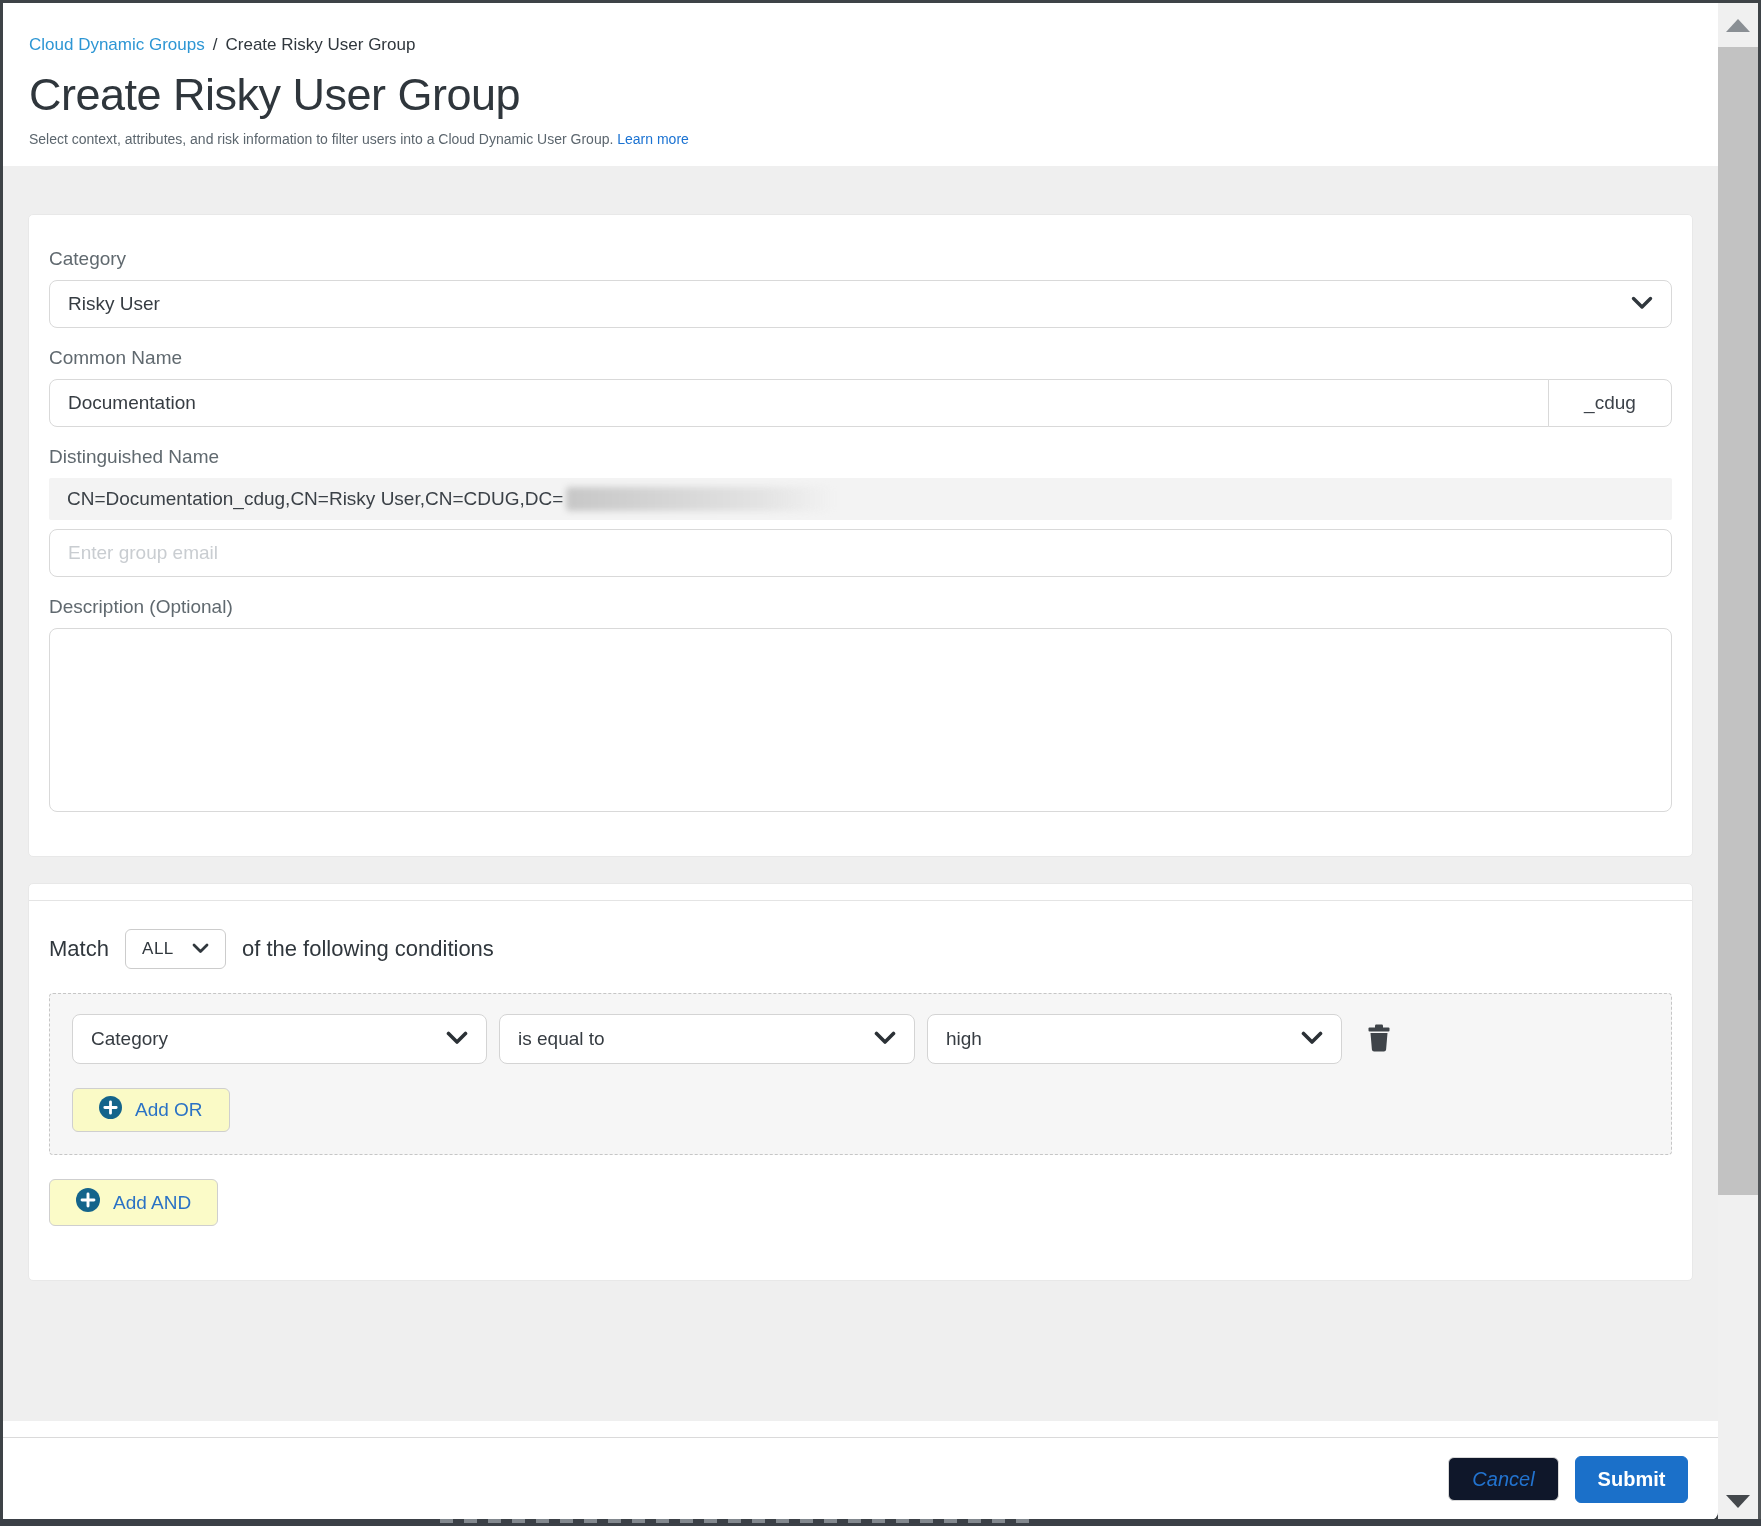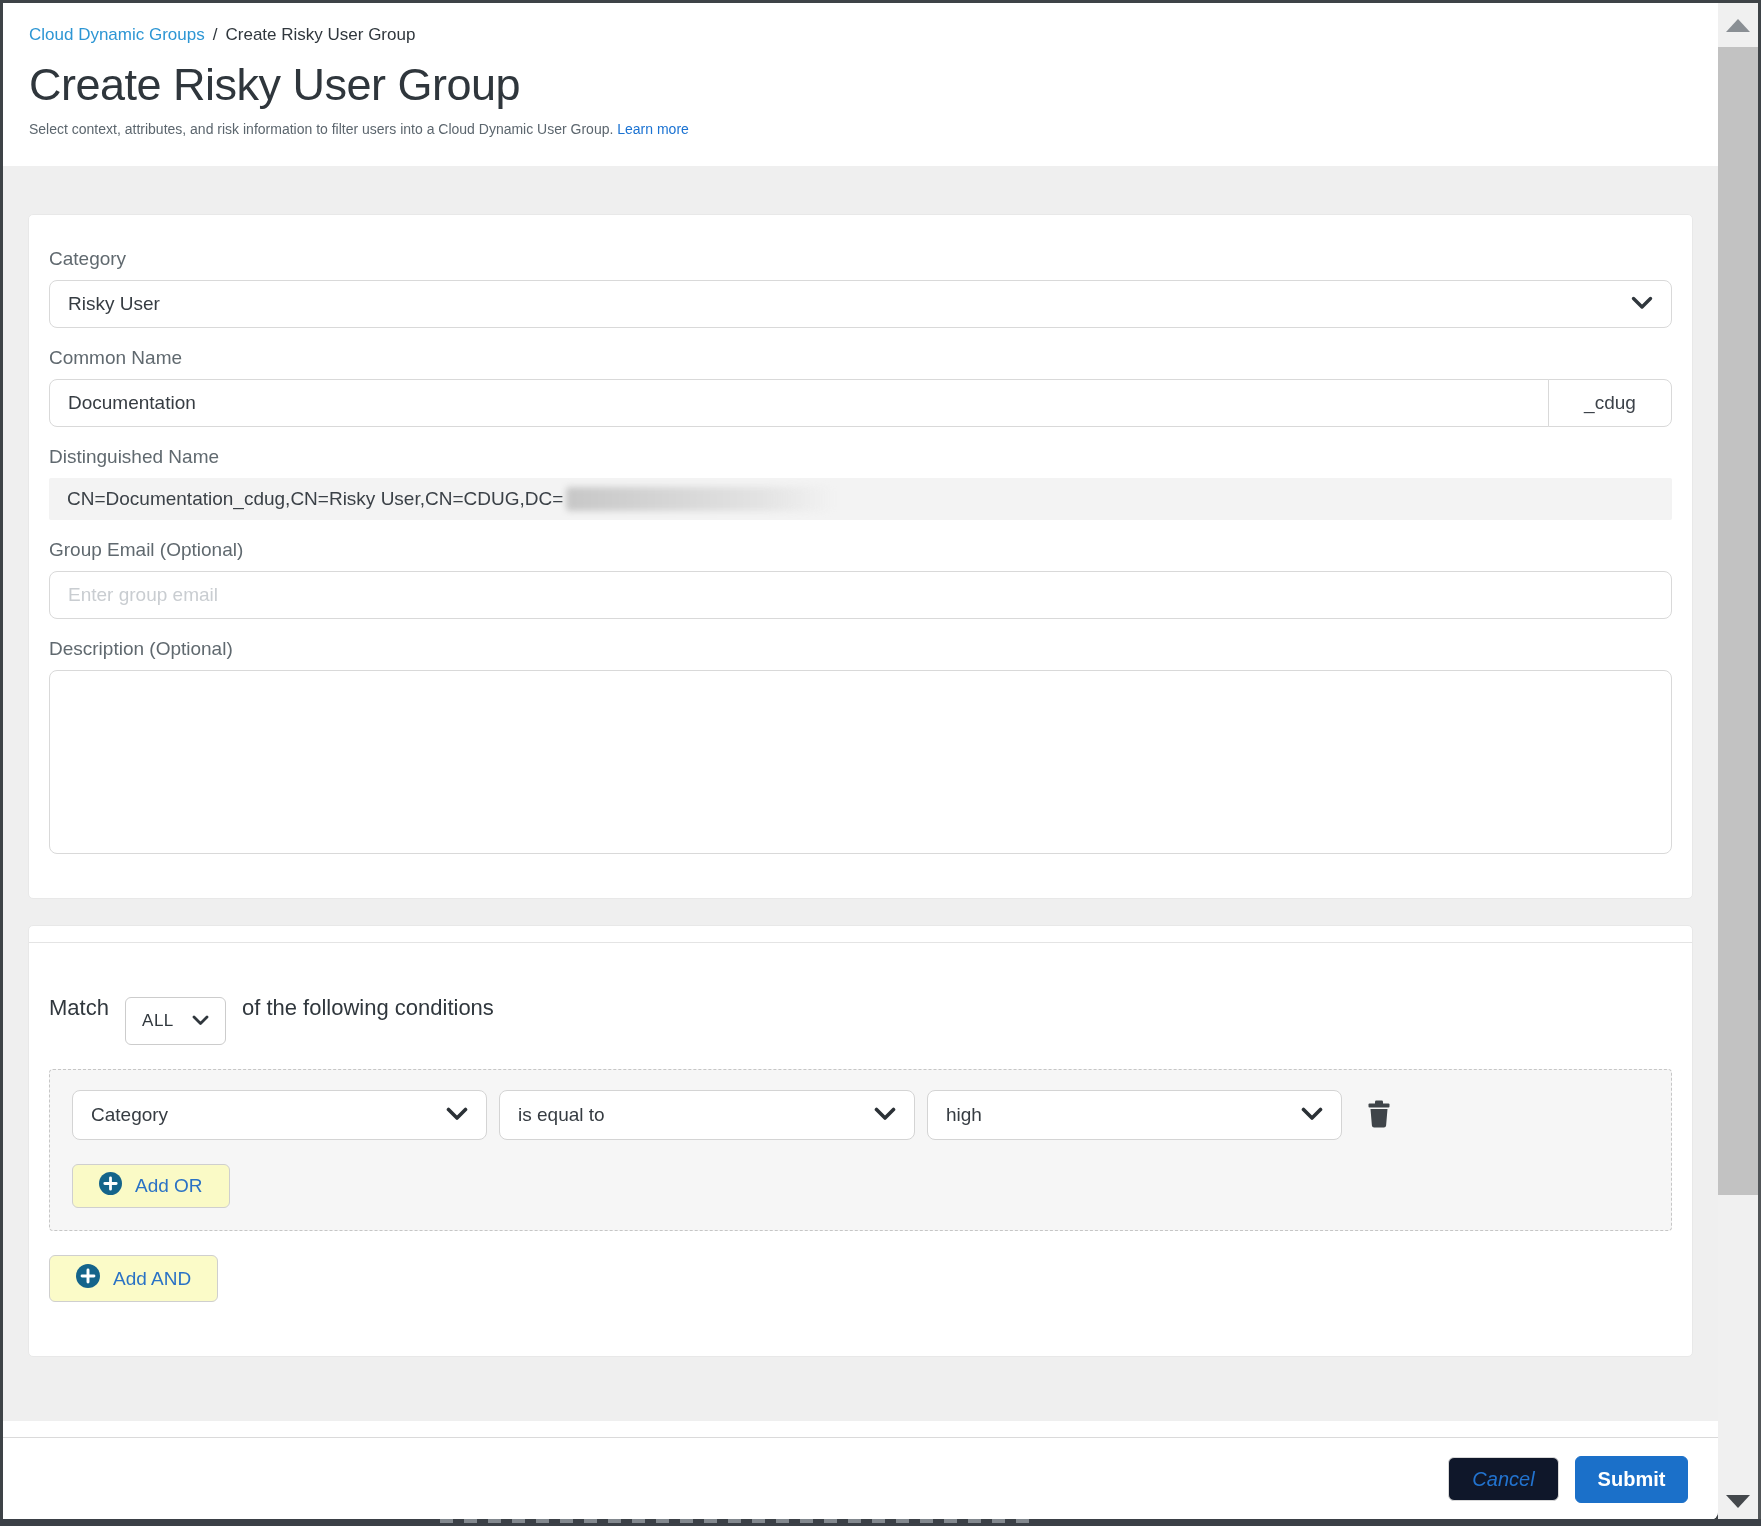--- a/index.html
+++ b/index.html
@@ -9,21 +9,21 @@
     background:#3e4347;
     position:relative;
     overflow:hidden;
     color:#30373d;
   }
   .content {
     position:absolute; left:3px; top:3px; width:1715px; height:1517px;
     background:#ffffff; overflow:hidden; border-radius:0 0 8px 0;
   }
   
-  .topbar { position:absolute; top:0; left:0; right:0; height:179px; background:#fff; padding:22px 0 0 26px; }
+  .topbar { position:absolute; top:0; left:0; right:0; height:179px; background:#fff; padding:32px 0 0 26px; }
   .breadcrumb { font-size:17px; display:flex; gap:8px; align-items:baseline; }
   .breadcrumb .bc-link { color:#2d96d4; cursor:pointer; }
   .breadcrumb .bc-sep { color:#30373d; }
   .breadcrumb .bc-current { color:#30373d; }
   .page-title { margin-top:14px; font-size:45px; font-weight:400; color:#2f363c; letter-spacing:-0.5px; }
   .page-subtitle { margin-top:10px; font-size:14px; color:#5c666e; }
   .page-subtitle .learn-more { color:#1a72d2; cursor:pointer; }
   
   .grayarea { position:absolute; top:163px; left:0; right:0; height:1255px; background:#efefef; overflow:hidden; }
   .card { background:#fff; border:1px solid #e8e8e8; border-radius:5px; margin:0 25px; }
@@ -53,23 +53,23 @@
     background:linear-gradient(90deg,#c7c7c7 0%,#d8d8d8 45%,#e4e4e4 75%,rgba(230,230,230,0) 100%);
     filter:blur(3px);
   }
   textarea.desc { margin-top:9px; width:100%; height:184px; border:1px solid #d9d9d9; border-radius:8px;
     resize:none; outline:none; font-family:"Liberation Sans",sans-serif; font-size:19px; padding:12px 18px; color:#363c42; }
   
   .section-title { padding-top:20px; font-size:24px; font-weight:600; color:#2f363c; }
   .section-divider { height:1px; background:#e4e4e4; margin:16px -20px 0 -20px; }
   .match-row { margin-top:28px; display:flex; align-items:center; gap:16px; font-size:22px; color:#30373d; }
   .match-select {
-    width:101px; height:48px; border:1px solid #cccccc; border-radius:6px; background:#fff;
+    width:101px; height:40px; border:1px solid #cccccc; border-radius:6px; background:#fff;
     display:flex; align-items:center; justify-content:center; gap:18px;
-    font-size:17px; color:#30373d; letter-spacing:0.5px; cursor:pointer;margin-top:26px;
+    font-size:17px; color:#30373d; letter-spacing:0.5px; cursor:pointer;
   }
   .cond-group {
     margin-top:24px; border:1px dashed #c6c6c6; border-radius:4px; background:#f6f6f6;
     padding:20px 22px 22px 22px;
   }
   .cond-row { display:flex; align-items:center; }
   .cond-select {
     height:50px; border:1px solid #d4d4d4; border-radius:8px; background:#fff;
     display:flex; align-items:center; justify-content:space-between; padding:0 18px;
     font-size:19px; color:#363c42; cursor:pointer;
@@ -146,21 +146,20 @@
         <input class="control" type="text" value="Documentation" style="">
         <div class="control cn-suffix">_cdug</div>
       </div>
 
       <div class="field-label">Distinguished Name</div>
       <div class="dn-box">
         <span>CN=Documentation_cdug,CN=Risky User,CN=CDUG,DC=</span>
         <span class="dn-redaction"></span>
       </div>
 
-      <div class="field-label">Group Email (Optional)</div>
       <input class="control" type="text" placeholder="Enter group email" style="">
 
       <div class="field-label">Description (Optional)</div>
       <textarea class="desc" style=""></textarea>
     </div>
 
     <div class="card card-2">
       <div class="section-divider"></div>
 
       <div class="match-row">

